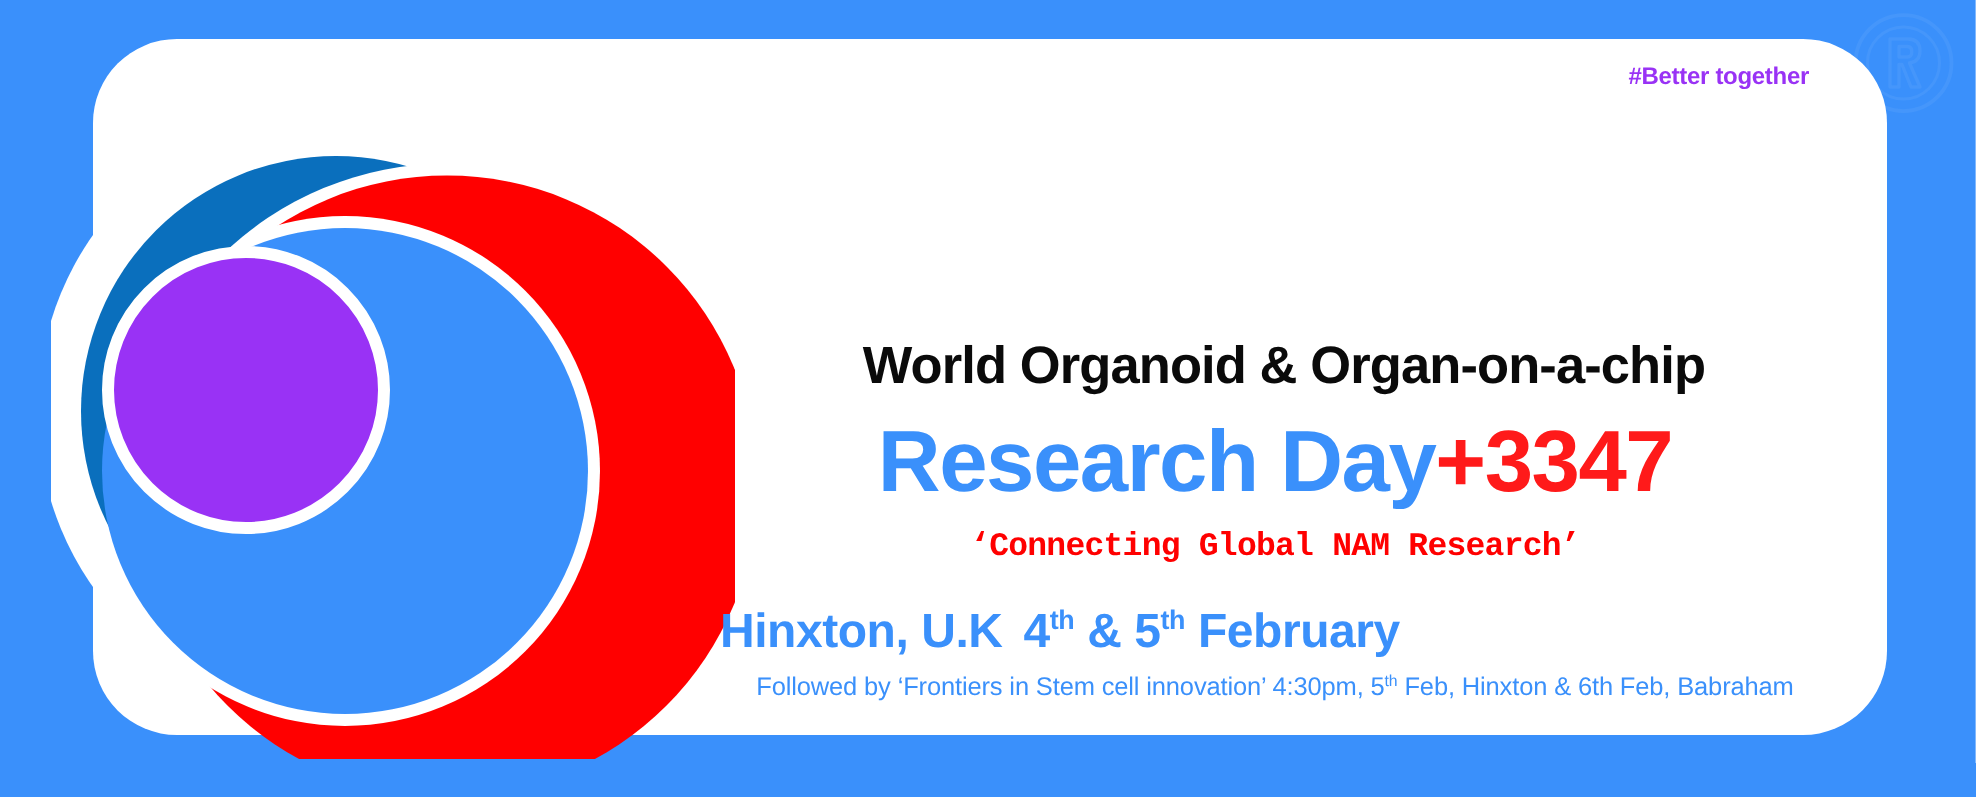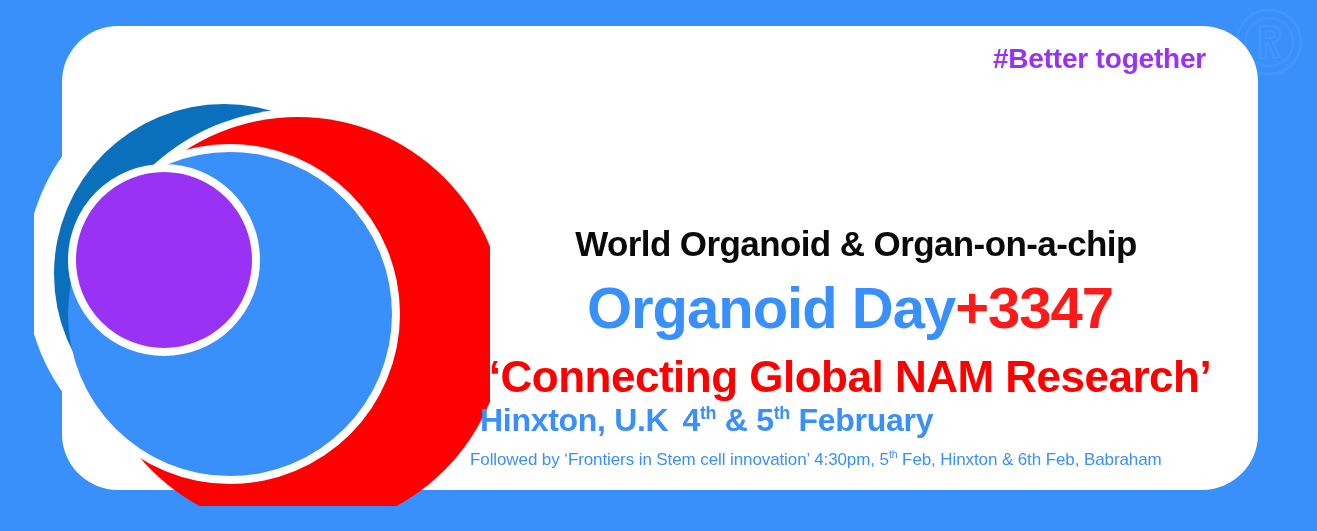--- a/index.html
+++ b/index.html
@@ -63,21 +63,21 @@
     left: 470px;
     top: 26px;
     width: 760px;
     height: 464px;
   }
 
   .hashtag {
     position: absolute;
     right: 24px;
     top: 17px;
-    font-size: 28px;
+    font-size: 16px;
     font-weight: 700;
     color: #9932f5;
     letter-spacing: -0.2px;
     white-space: nowrap;
     font-family: "Liberation Sans", sans-serif;
   }
 
   
   .wordmark {
     position: absolute;
@@ -131,25 +131,25 @@
   .line-research .r-blue { color: #3a90fb; }
   .line-research .r-red  { color: #ff1a1a; }
 
   .tagline {
     position: absolute;
     left: 10px;
     top: 326px;
     width: 740px;
     text-align: center;
     color: #ff0000;
-    font-size: 44px;
+    font-size: 22px;
     font-weight: 700;
     letter-spacing: -0.5px;
     white-space: nowrap;
-    font-family: Liberation Sans, sans-serif;
+    font-family: Liberation Mono, monospace;
   }
 
   .venue {
     position: absolute;
     left: 10px;
     top: 376px;
     width: 740px;
     text-align: left;
     color: #3a90fb;
     font-size: 32px;
@@ -159,20 +159,21 @@
     font-family: "Liberation Sans", sans-serif;
   }
   .venue sup { font-size: 0.56em; vertical-align: super; }
   .venue .gap { display: inline-block; width: 14px; }
 
   .footer {
     position: absolute;
     left: 0px;
     top: 422px;
     width: 760px;
+    text-align: center;
     color: #3a90fb;
     font-size: 17px;
     font-weight: 400;
     letter-spacing: -0.1px;
     white-space: nowrap;
     font-family: "Liberation Sans", sans-serif;
   }
   .footer sup { font-size: 0.62em; vertical-align: super; }
 </style>
 </head>
@@ -233,21 +234,21 @@
   </div>
 
   <div class="textblock">
 
     <div class="hashtag">#Better together</div>
 
 
     <div class="subtitle">World Organoid &amp; Organ-on-a-chip</div>
 
     <div class="line-research">
-      <span class="r-blue">Organoid Day</span><span class="r-red">+3347</span>
+      <span class="r-blue">Research Day</span><span class="r-red">+3347</span>
     </div>
 
     <div class="tagline">‘Connecting Global NAM Research’</div>
 
     <div class="venue">
       <span>Hinxton, U.K</span><span class="gap"></span><span>4</span><sup>th</sup>
       <span>&amp;</span>
       <span>5</span><sup>th</sup>
       <span>February</span>
     </div>

